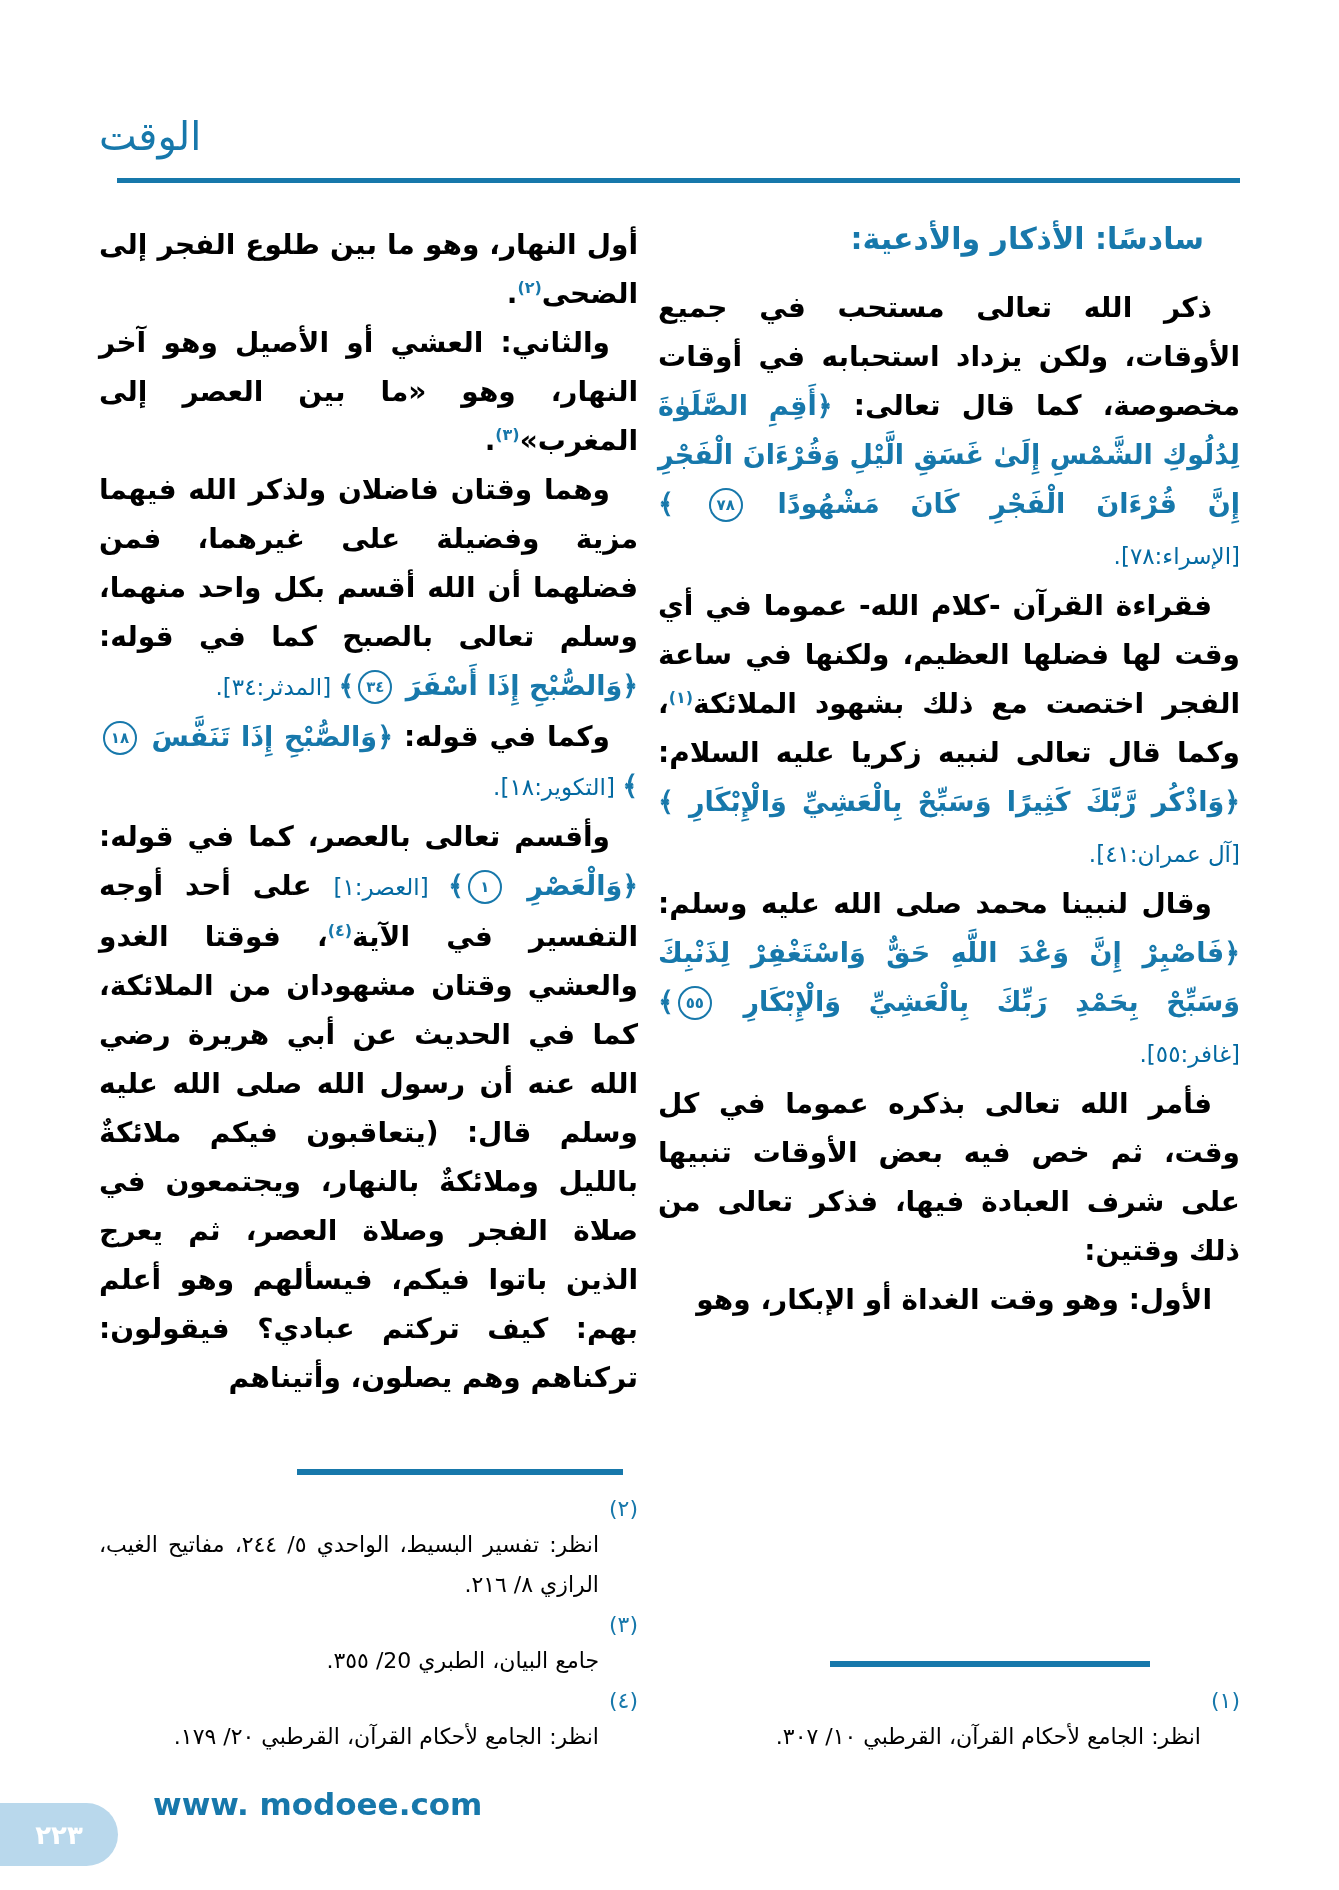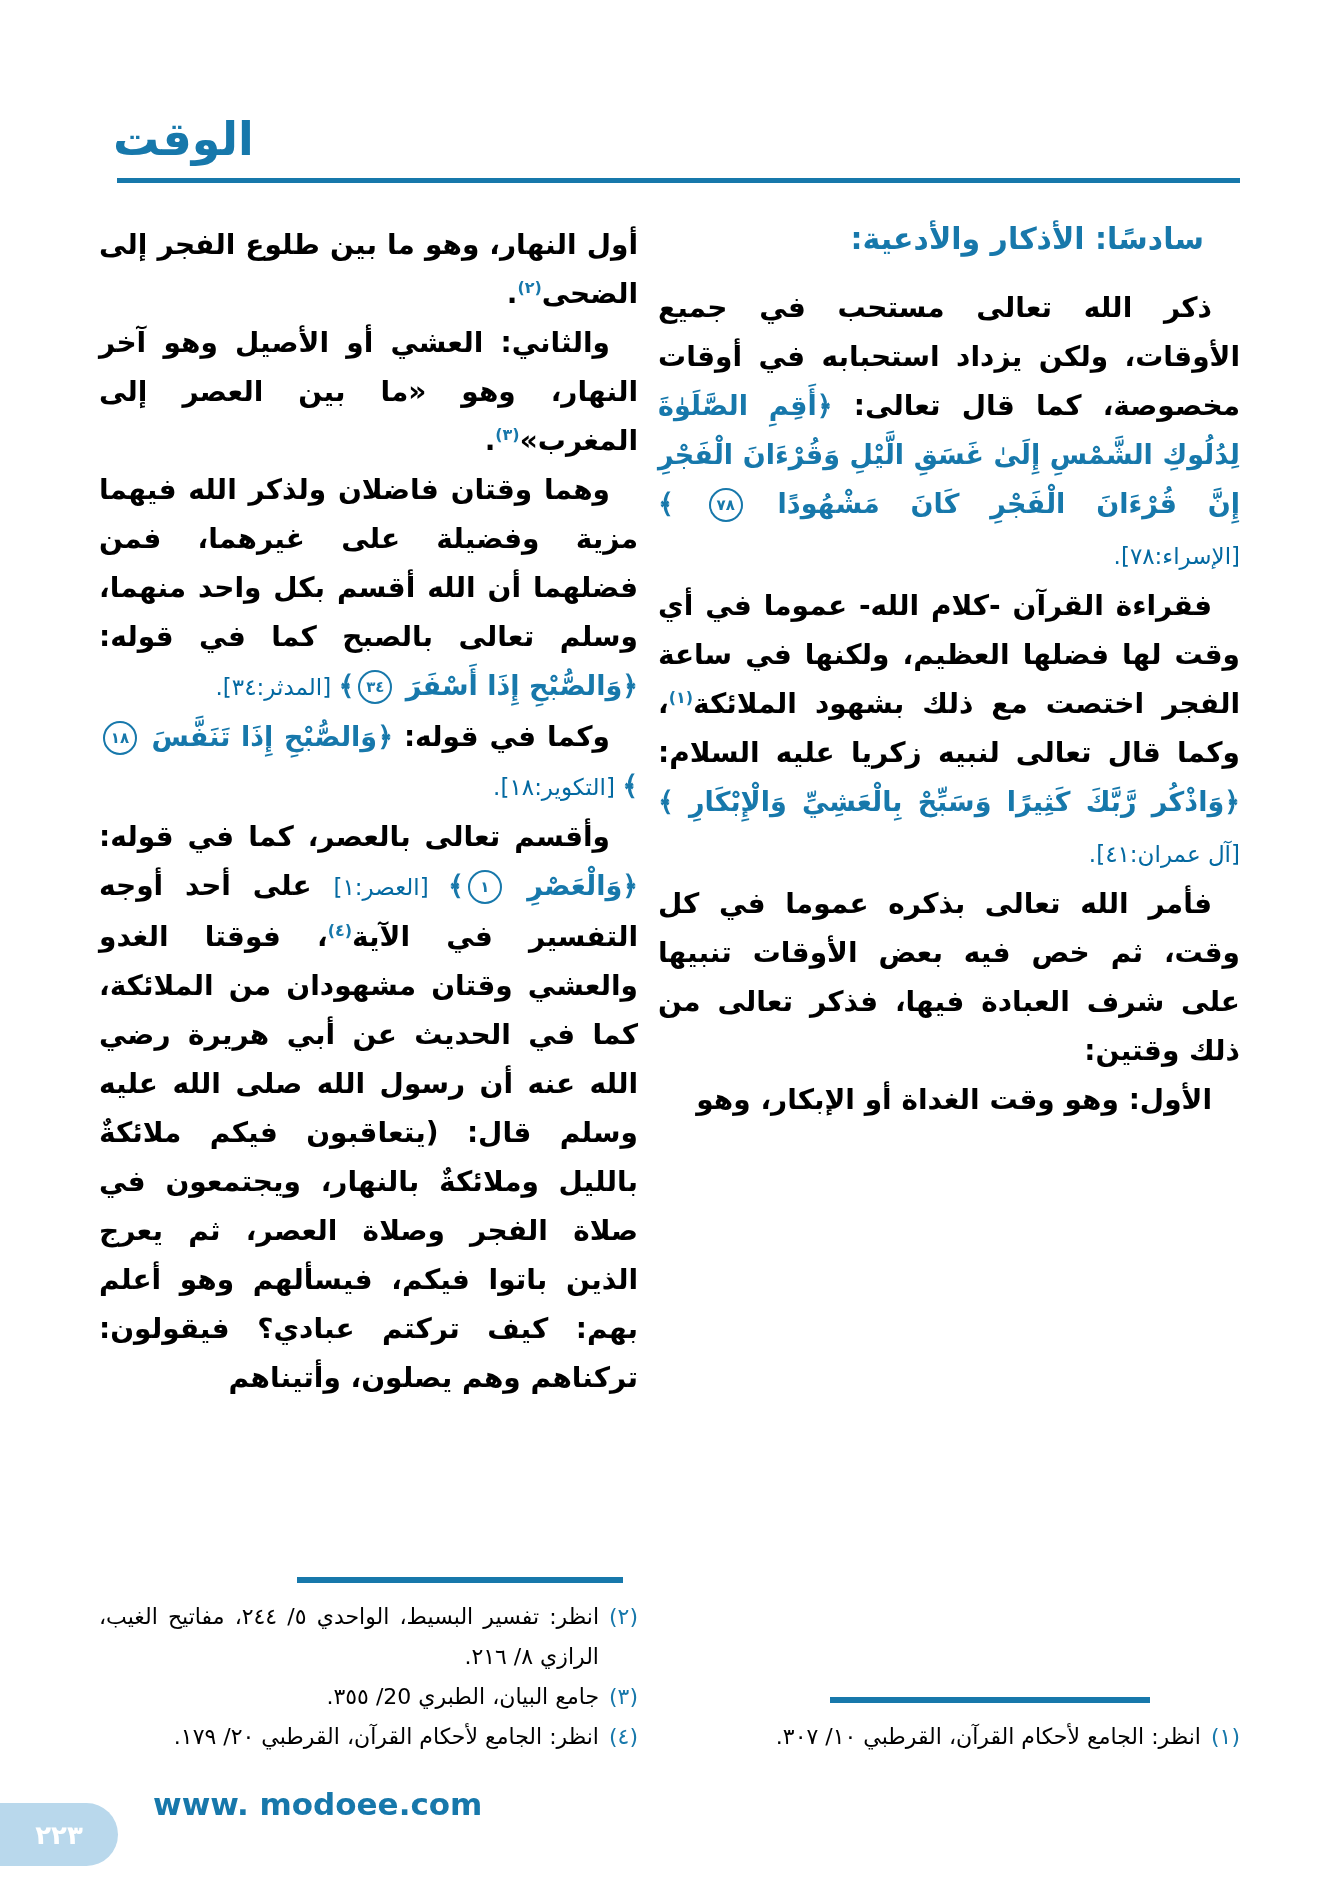--- a/index.html
+++ b/index.html
@@ -13,22 +13,22 @@
     background:#ffffff;
     font-family:"DejaVu Sans", sans-serif;
     direction:rtl;
     position:relative;
     color:#000;
   }
   .page{position:absolute;inset:0;overflow:hidden;}
 
   
   .header-title{
-    position:absolute;top:112px;left:113px;
-    font-size:46px;font-weight:bold;color:var(--accent);
+    position:absolute;top:112px;left:99px;
+    font-size:40px;font-weight:normal;color:var(--accent);
     line-height:1.2;
   }
   .header-rule{
     position:absolute;top:178px;left:117px;
     width:1123px;height:5px;background:var(--accent);
   }
 
   
   .columns{
     position:absolute;top:210px;right:99px;
@@ -67,21 +67,21 @@
   
   .fn-block{margin-top:auto;}
   .fn-rule{height:6px;background:var(--accent);margin-bottom:14px;}
   .col-right .fn-rule{width:320px;margin-right:90px;}
   .col-left .fn-rule{width:326px;margin-right:15px;}
   .fn-item{
     display:flex;gap:10px;align-items:flex-start;
     font-size:22px;line-height:40px;font-weight:normal;
   }
   .fn-num{color:var(--accent);flex:0 0 auto;}
-  .fn-text{flex:1;text-align:justify;}
+  .fn-text{flex:1;text-align:justify;margin-top:36px;}
 
   
   .footer-pill{
     position:absolute;top:1767px;left:0;
     width:118px;height:63px;background:var(--pill);
     border-radius:0 32px 32px 0;
     display:flex;align-items:center;justify-content:center;margin-top:36px;
   }
   .pill-number{color:#ffffff;font-size:26px;font-weight:bold;letter-spacing:4px;}
   .site{
@@ -99,20 +99,21 @@
 
   <div class="header-rule"></div>
 
   <div class="columns">
 
     <section class="col col-right">
       <h2 class="section-heading">سادسًا: الأذكار والأدعية:</h2>
       <div class="paras">
           <p class="para"><span class="seg-text">ذكر الله تعالى مستحب في جميع الأوقات، ولكن يزداد استحبابه في أوقات مخصوصة، كما قال تعالى: </span><span class="seg-quran">﴿أَقِمِ الصَّلَوٰةَ لِدُلُوكِ الشَّمْسِ إِلَىٰ غَسَقِ الَّيْلِ وَقُرْءَانَ الْفَجْرِ إِنَّ قُرْءَانَ الْفَجْرِ كَانَ مَشْهُودًا </span><span class="seg-ayah">٧٨</span><span class="seg-quran"> ﴾</span><span class="seg-cite"> [الإسراء:٧٨].</span></p>
           <p class="para"><span class="seg-text">فقراءة القرآن -كلام الله- عموما في أي وقت لها فضلها العظيم، ولكنها في ساعة الفجر اختصت مع ذلك بشهود الملائكة</span><span class="seg-fnref">(١)</span><span class="seg-text">، وكما قال تعالى لنبيه زكريا عليه السلام: </span><span class="seg-quran">﴿وَاذْكُر رَّبَّكَ كَثِيرًا وَسَبِّحْ بِالْعَشِيِّ وَالْإِبْكَارِ ﴾</span><span class="seg-cite"> [آل عمران:٤١].</span></p>
+          <p class="para"><span class="seg-text">وقال لنبينا محمد صلى الله عليه وسلم: </span><span class="seg-quran">﴿فَاصْبِرْ إِنَّ وَعْدَ اللَّهِ حَقٌّ وَاسْتَغْفِرْ لِذَنْبِكَ وَسَبِّحْ بِحَمْدِ رَبِّكَ بِالْعَشِيِّ وَالْإِبْكَارِ </span><span class="seg-ayah">٥٥</span><span class="seg-quran">﴾</span><span class="seg-cite"> [غافر:٥٥].</span></p>
           <p class="para"><span class="seg-text">فأمر الله تعالى بذكره عموما في كل وقت، ثم خص فيه بعض الأوقات تنبيها على شرف العبادة فيها، فذكر تعالى من ذلك وقتين:</span></p>
           <p class="para"><span class="seg-bold">الأول: </span><span class="seg-bold">وهو وقت الغداة أو الإبكار، وهو</span></p>
         </div>
       <div class="fn-block">
         <div class="fn-rule"></div>
         <div class="fn-list">
             <div class="fn-item">
               <span class="fn-num">(١)</span>
               <span class="fn-text">انظر: الجامع لأحكام القرآن، القرطبي ١٠/ ٣٠٧.</span>
             </div>

